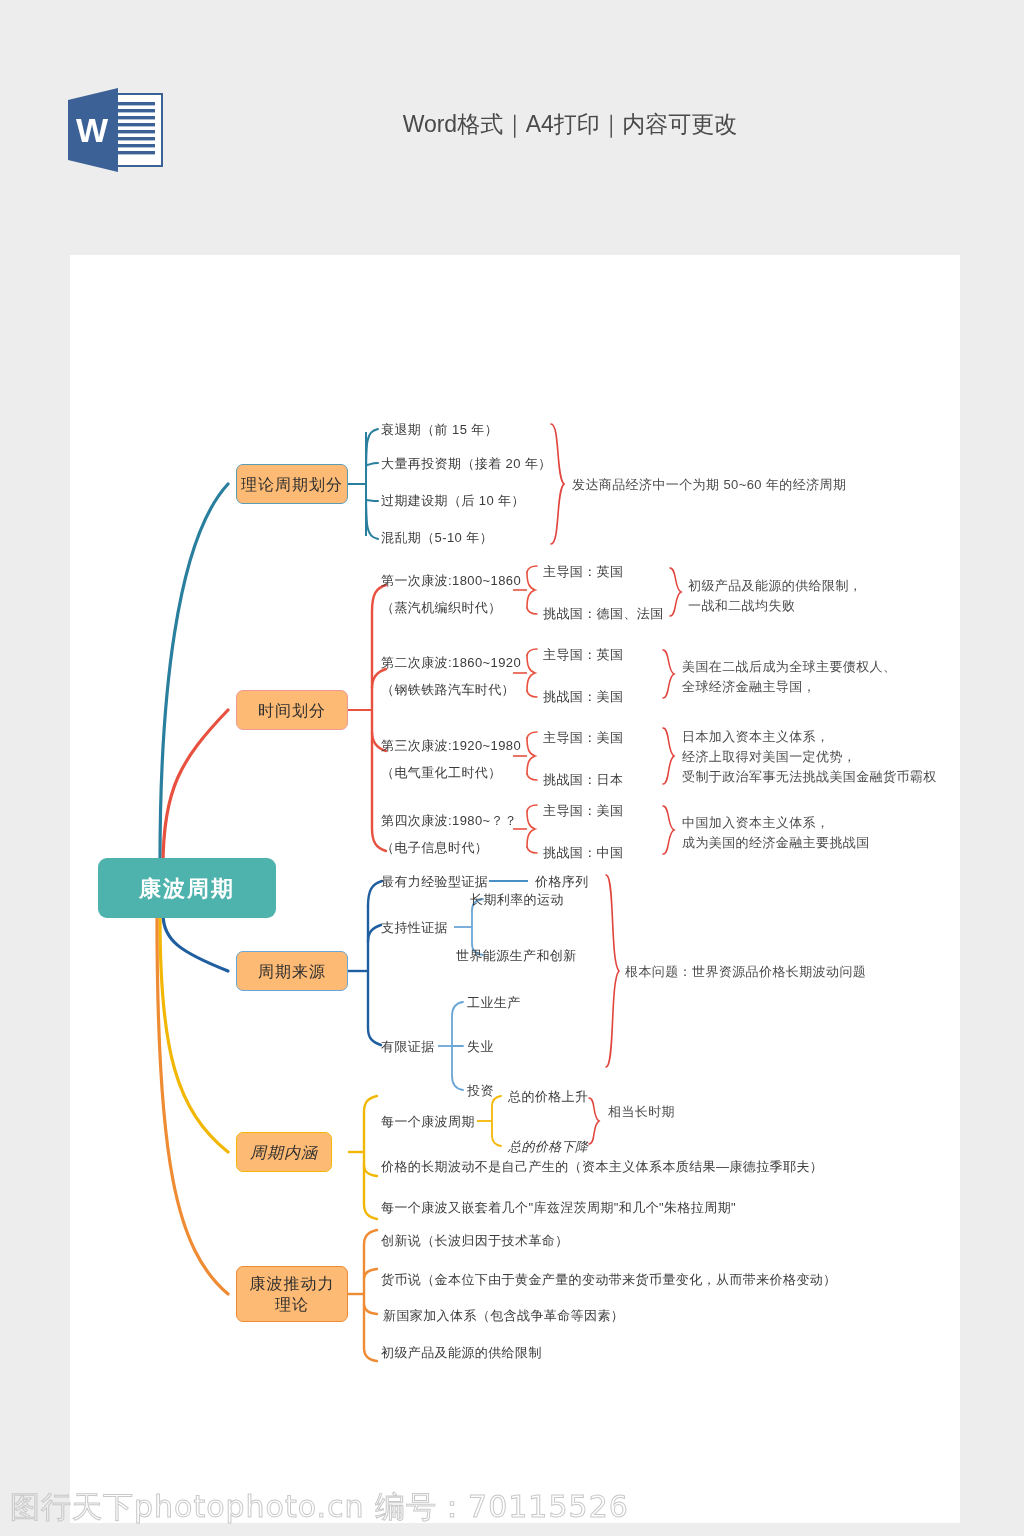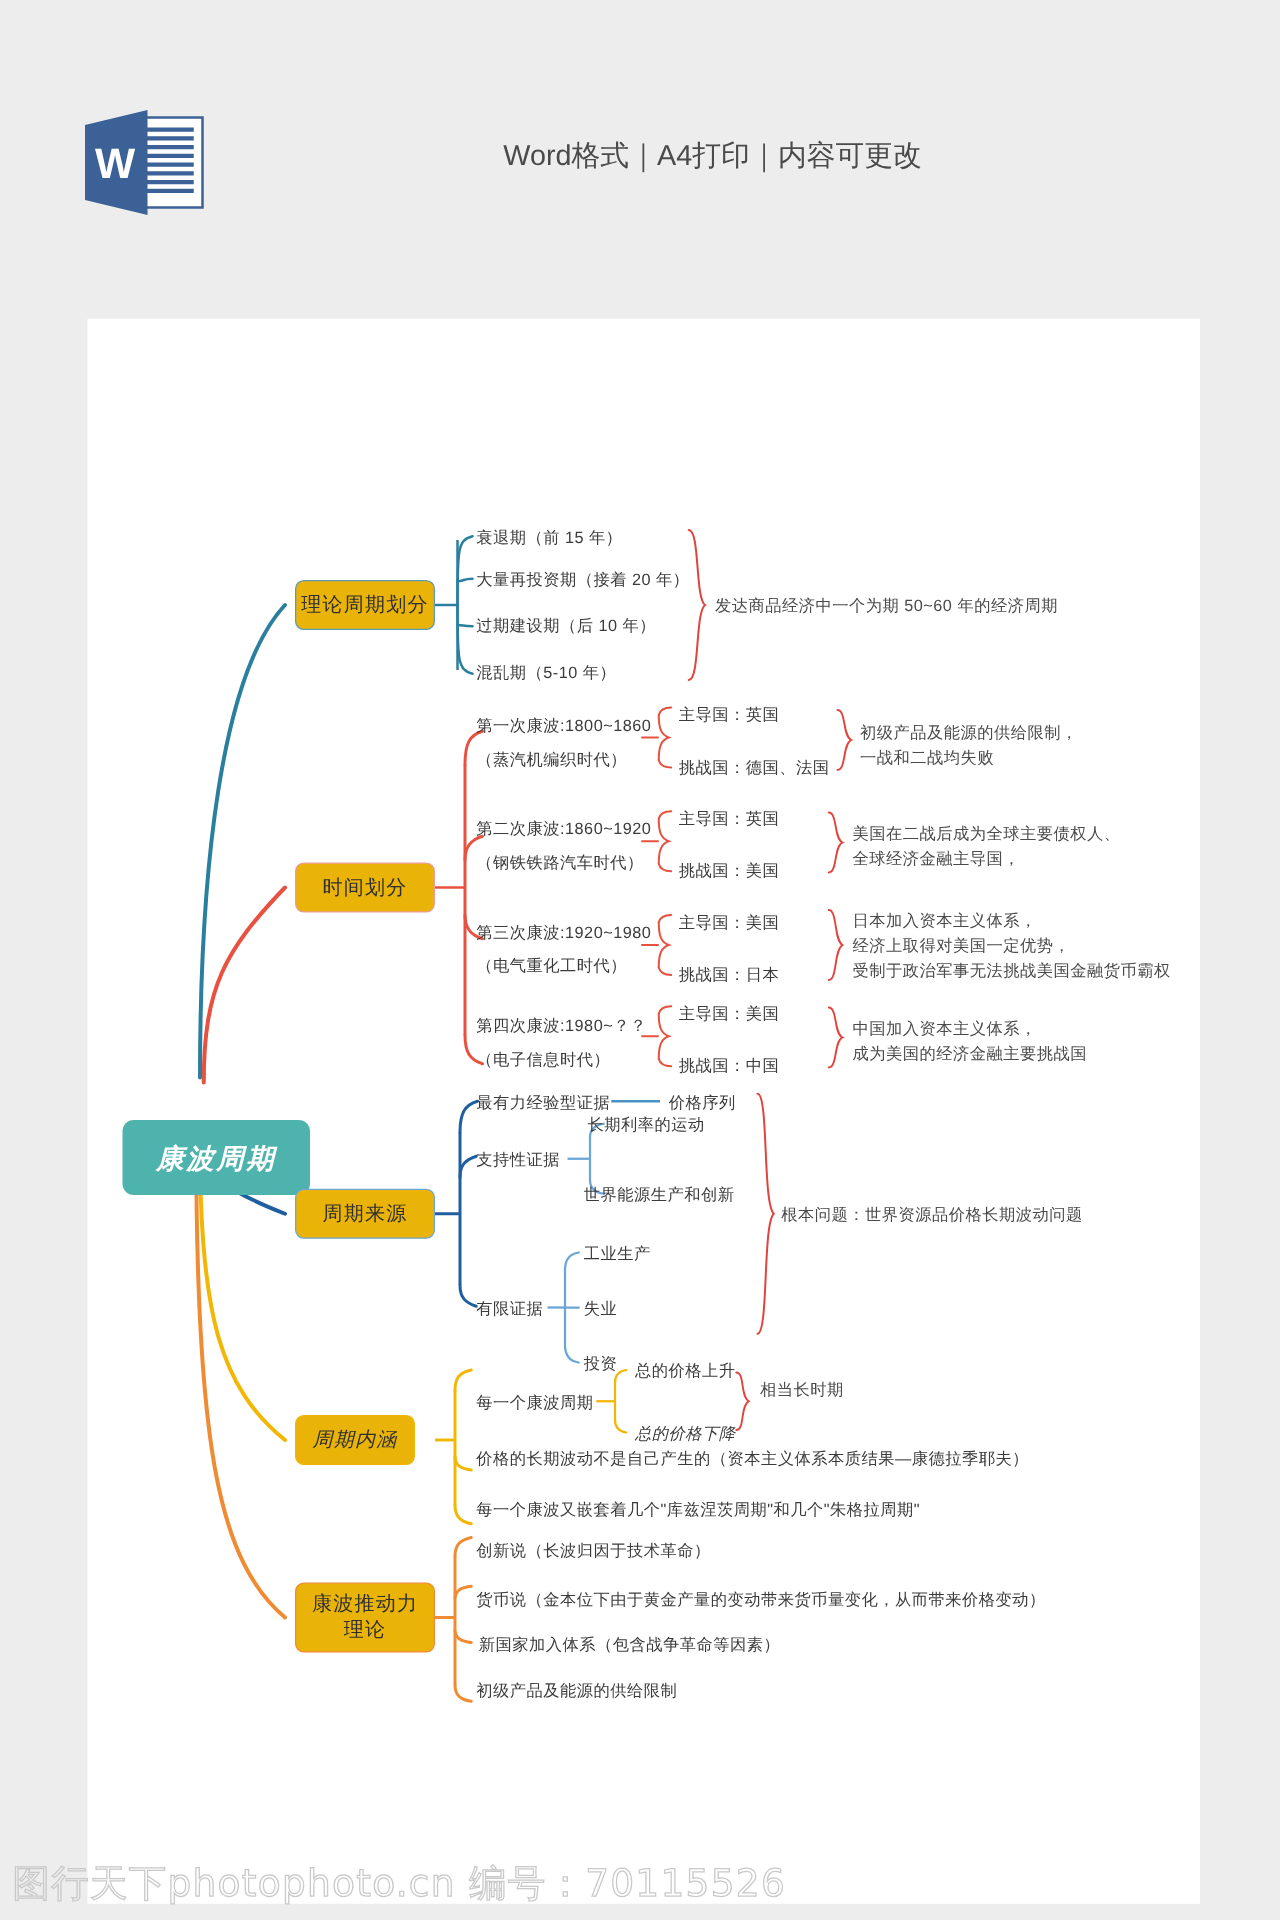--- a/index.html
+++ b/index.html
@@ -68,21 +68,21 @@
 
   
   .node {
     position: absolute;
     box-sizing: border-box;
     border-radius: 7px;
     display: flex;
     align-items: center;
     justify-content: center;
     text-align: center;
-    background: #eab308;
+    background: #fdba74;
     font-size: 16px;
     color: #2f2f2f;
     line-height: 21px;
     letter-spacing: 1px;
   }
   .node.root {
     background: #4fb3ad;
     border: none;
     color: #ffffff;
     font-size: 22px;
@@ -236,21 +236,21 @@
 
   <path d="M348 1294 L364 1294" stroke="#ef8b33" stroke-width="2.4"></path>
   <path d="M364 1245 L364 1348" stroke="#ef8b33" stroke-width="2.4"></path>
   <path d="M364 1245 C 364 1236, 368 1232, 377 1230" stroke="#ef8b33" stroke-width="2.4" stroke-linecap="round"></path>
   <path d="M364 1278 C 365 1272, 369 1270, 377 1269" stroke="#ef8b33" stroke-width="2.4" stroke-linecap="round"></path>
   <path d="M364 1305 C 365 1311, 369 1313, 377 1314" stroke="#ef8b33" stroke-width="2.4" stroke-linecap="round"></path>
   <path d="M364 1348 C 364 1356, 368 1360, 377 1361" stroke="#ef8b33" stroke-width="2.4" stroke-linecap="round"></path>
 </svg>
 </div>
 
-<div class="node root" style="left:98px; top:896px; width:150px; height:60px;font-style:italic;">
+<div class="node root" style="left:98px; top:858px; width:178px; height:60px;">
   <span>康波周期</span>
 </div>
 
 <div class="node teal" style="left:236px; top:464px; width:112px; height:40px;">
   <span>理论周期划分</span>
 </div>
 
 <div class="node red" style="left:236px; top:690px; width:112px; height:40px;">
   <span>时间划分</span>
 </div>
@@ -301,21 +301,21 @@
 <div class="lbl" style="left:543px; top:801px;">主导国：美国</div>
 <div class="lbl" style="left:543px; top:843px;">挑战国：中国</div>
 <div class="lbl note" style="left:682px; top:813px;">中国加入资本主义体系，</div>
 <div class="lbl note" style="left:682px; top:833px;">成为美国的经济金融主要挑战国</div>
 
 <div class="lbl" style="left:381px; top:872px;">最有力经验型证据</div>
 <div class="lbl" style="left:535px; top:872px;">价格序列</div>
 
 <div class="lbl" style="left:381px; top:918px;">支持性证据</div>
 <div class="lbl" style="left:470px; top:890px;">长期利率的运动</div>
-<div class="lbl" style="left:467px; top:946px;">世界能源生产和创新</div>
+<div class="lbl" style="left:456px; top:946px;">世界能源生产和创新</div>
 
 <div class="lbl" style="left:381px; top:1037px;">有限证据</div>
 <div class="lbl" style="left:467px; top:993px;">工业生产</div>
 <div class="lbl" style="left:467px; top:1037px;">失业</div>
 <div class="lbl" style="left:467px; top:1081px;">投资</div>
 
 <div class="lbl note" style="left:625px; top:962px;">根本问题：世界资源品价格长期波动问题</div>
 
 <div class="lbl" style="left:381px; top:1112px;">每一个康波周期</div>
 <div class="lbl" style="left:508px; top:1087px;">总的价格上升</div>

